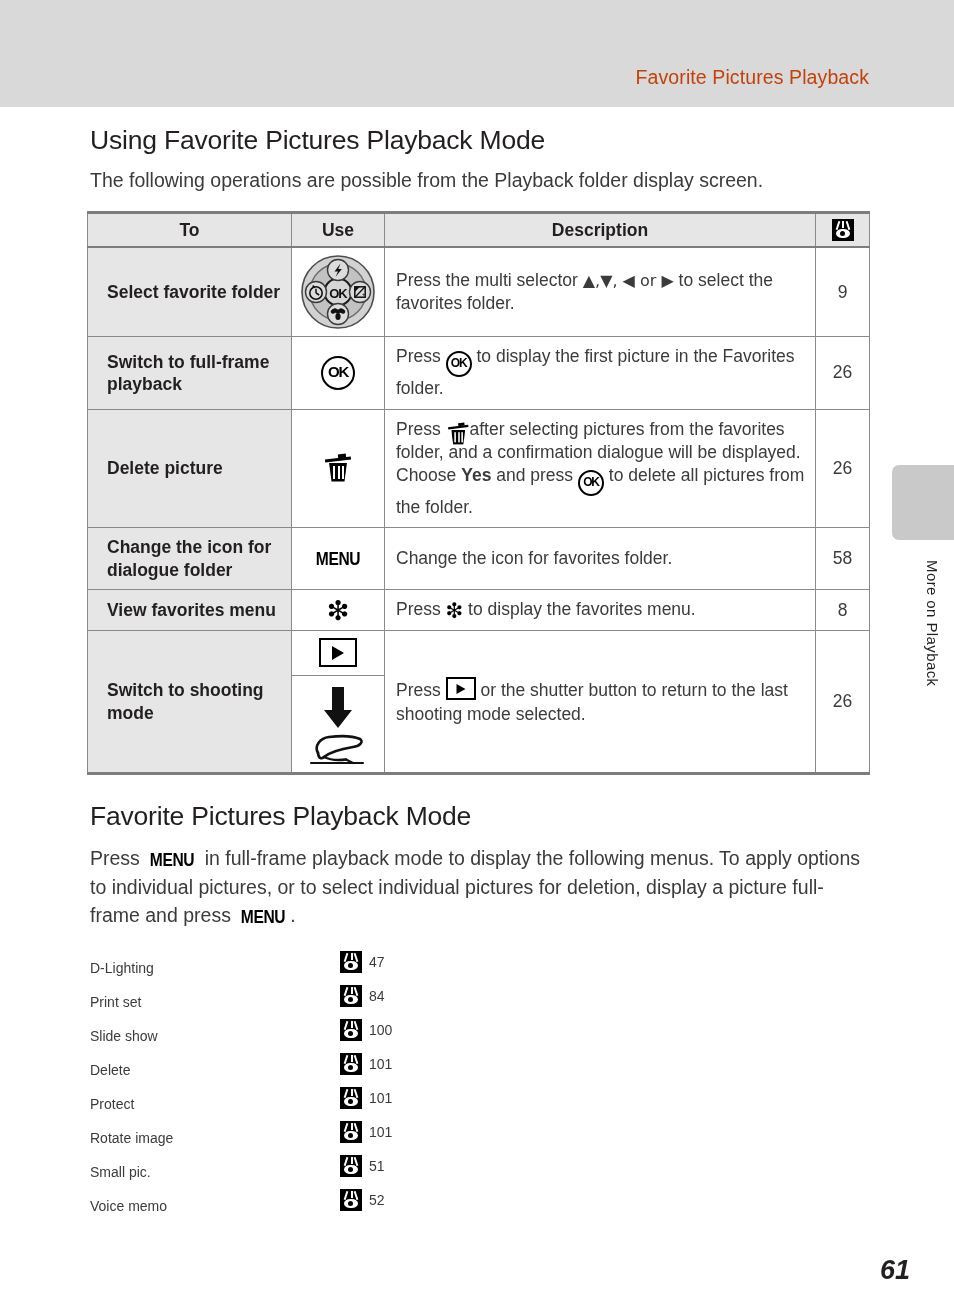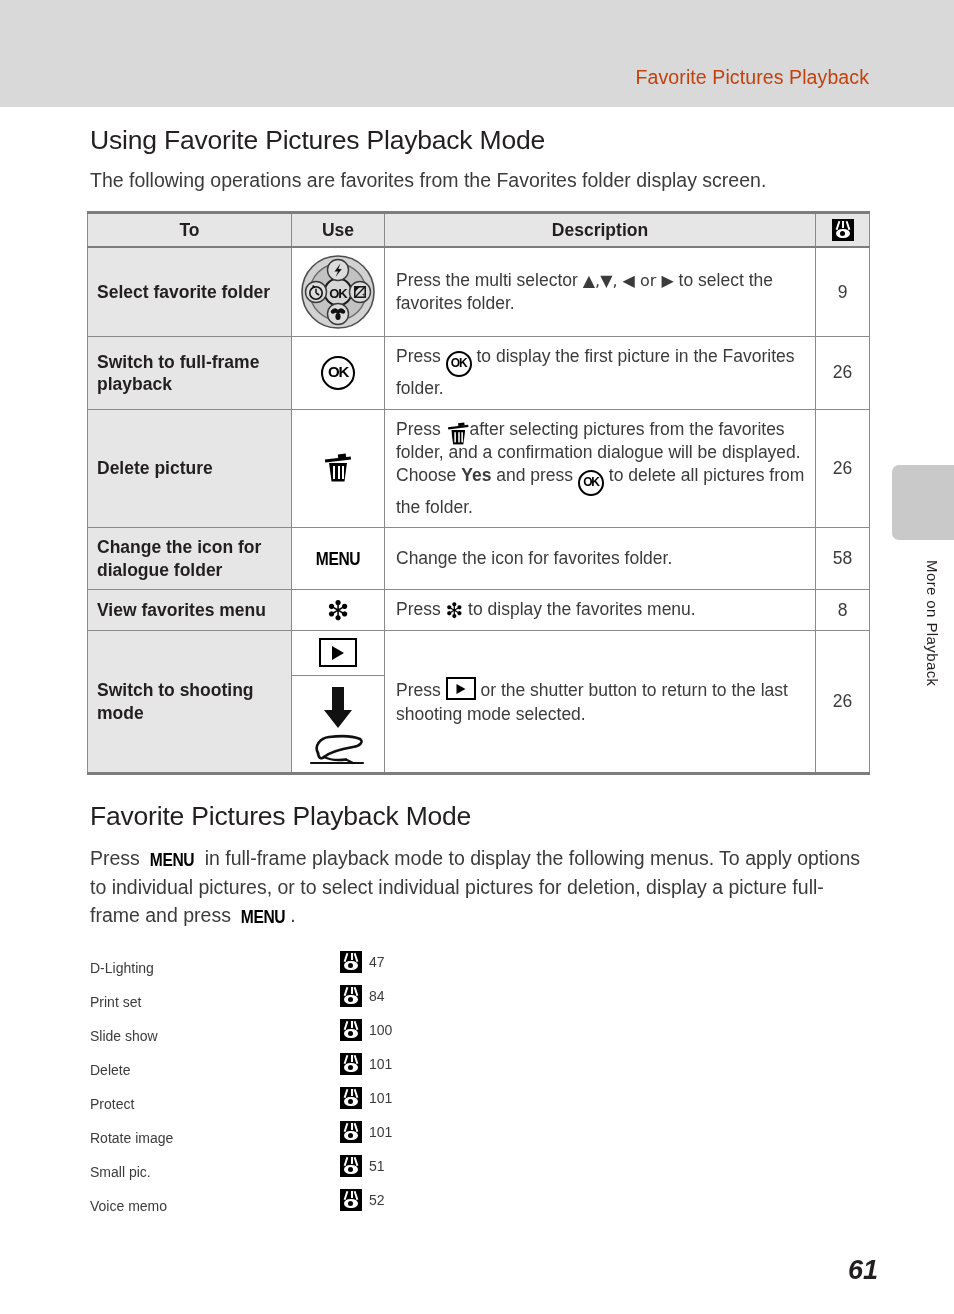--- a/index.html
+++ b/index.html
@@ -83,21 +83,21 @@
     font-weight: bold;
     text-align: center;
     height: 32px;
     border-top: 3px solid #7d7d7d;
     border-bottom: 2px solid #7d7d7d;
   }
   table.ops tbody td.col-to {
     background: #e6e6e6;
     font-size: 17.5px;
     font-weight: bold;
-    padding: 8px 0 8px 9px;
+    padding: 8px 0 8px 19px;
     line-height: 1.28;
   }
   table.ops tbody td.col-use {
     background: #ffffff;
     text-align: center;
     padding: 6px 0;
   }
   table.ops tbody td.col-desc {
     background: #ffffff;
     font-size: 17.5px;
@@ -324,21 +324,21 @@
     color: #231f20;
     writing-mode: vertical-rl;
     text-orientation: mixed;
     letter-spacing: .4px;
     white-space: nowrap;
   }
 
   
   .folio {
     position: absolute;
-    right: 76px;
+    right: 44px;
     bottom: 28px;
     font-size: 27px;
     font-style: italic;
     font-weight: bold;
     color: #231f20;
   }
 
   .arrow-char { font-family: "DejaVu Sans", sans-serif; font-size: 16px; }
 </style>
 </head>
@@ -347,21 +347,21 @@
 <div class="page-header">
   <div class="page-header-title">Favorite Pictures Playback</div>
 </div>
 
 <div class="side-tab"></div>
 <div class="side-tab-label">More on Playback</div>
 
 <div class="content">
 
   <h1 class="section-title">Using Favorite Pictures Playback Mode</h1>
-  <p class="intro">The following operations are favorites from the Favorites folder display screen.</p>
+  <p class="intro">The following operations are possible from the Playback folder display screen.</p>
 
   <table class="ops">
     <colgroup>
       <col class="c-to">
         <col class="c-use">
         <col class="c-desc">
         <col class="c-ref">
     </colgroup>
     <thead>
       <tr>

